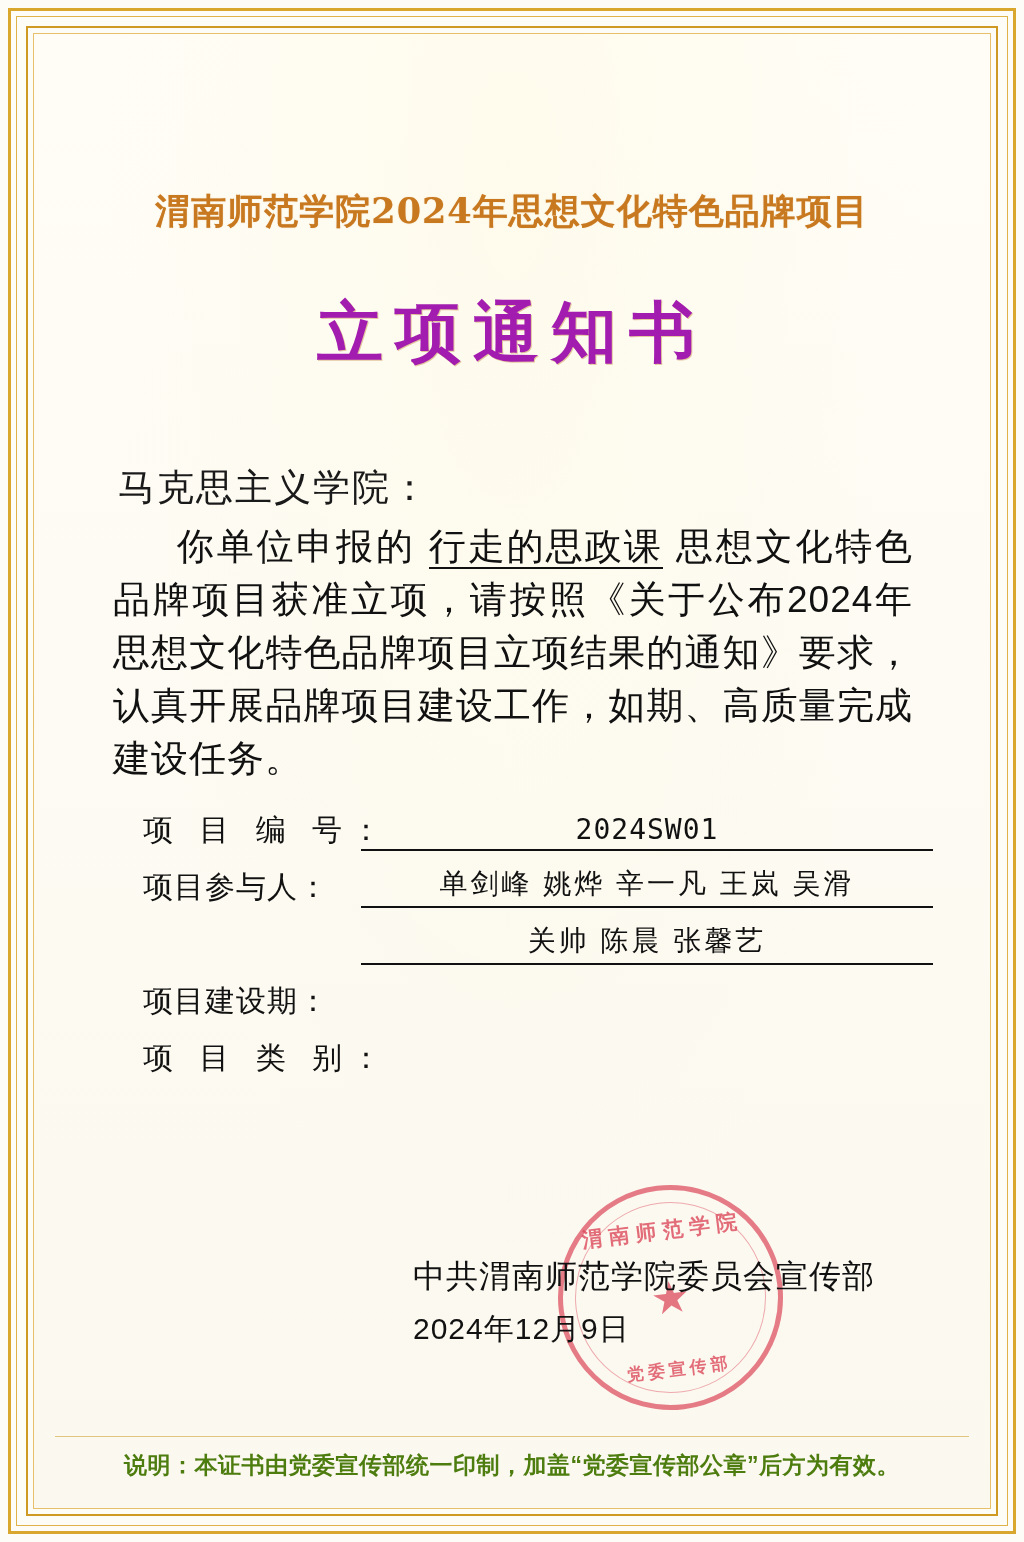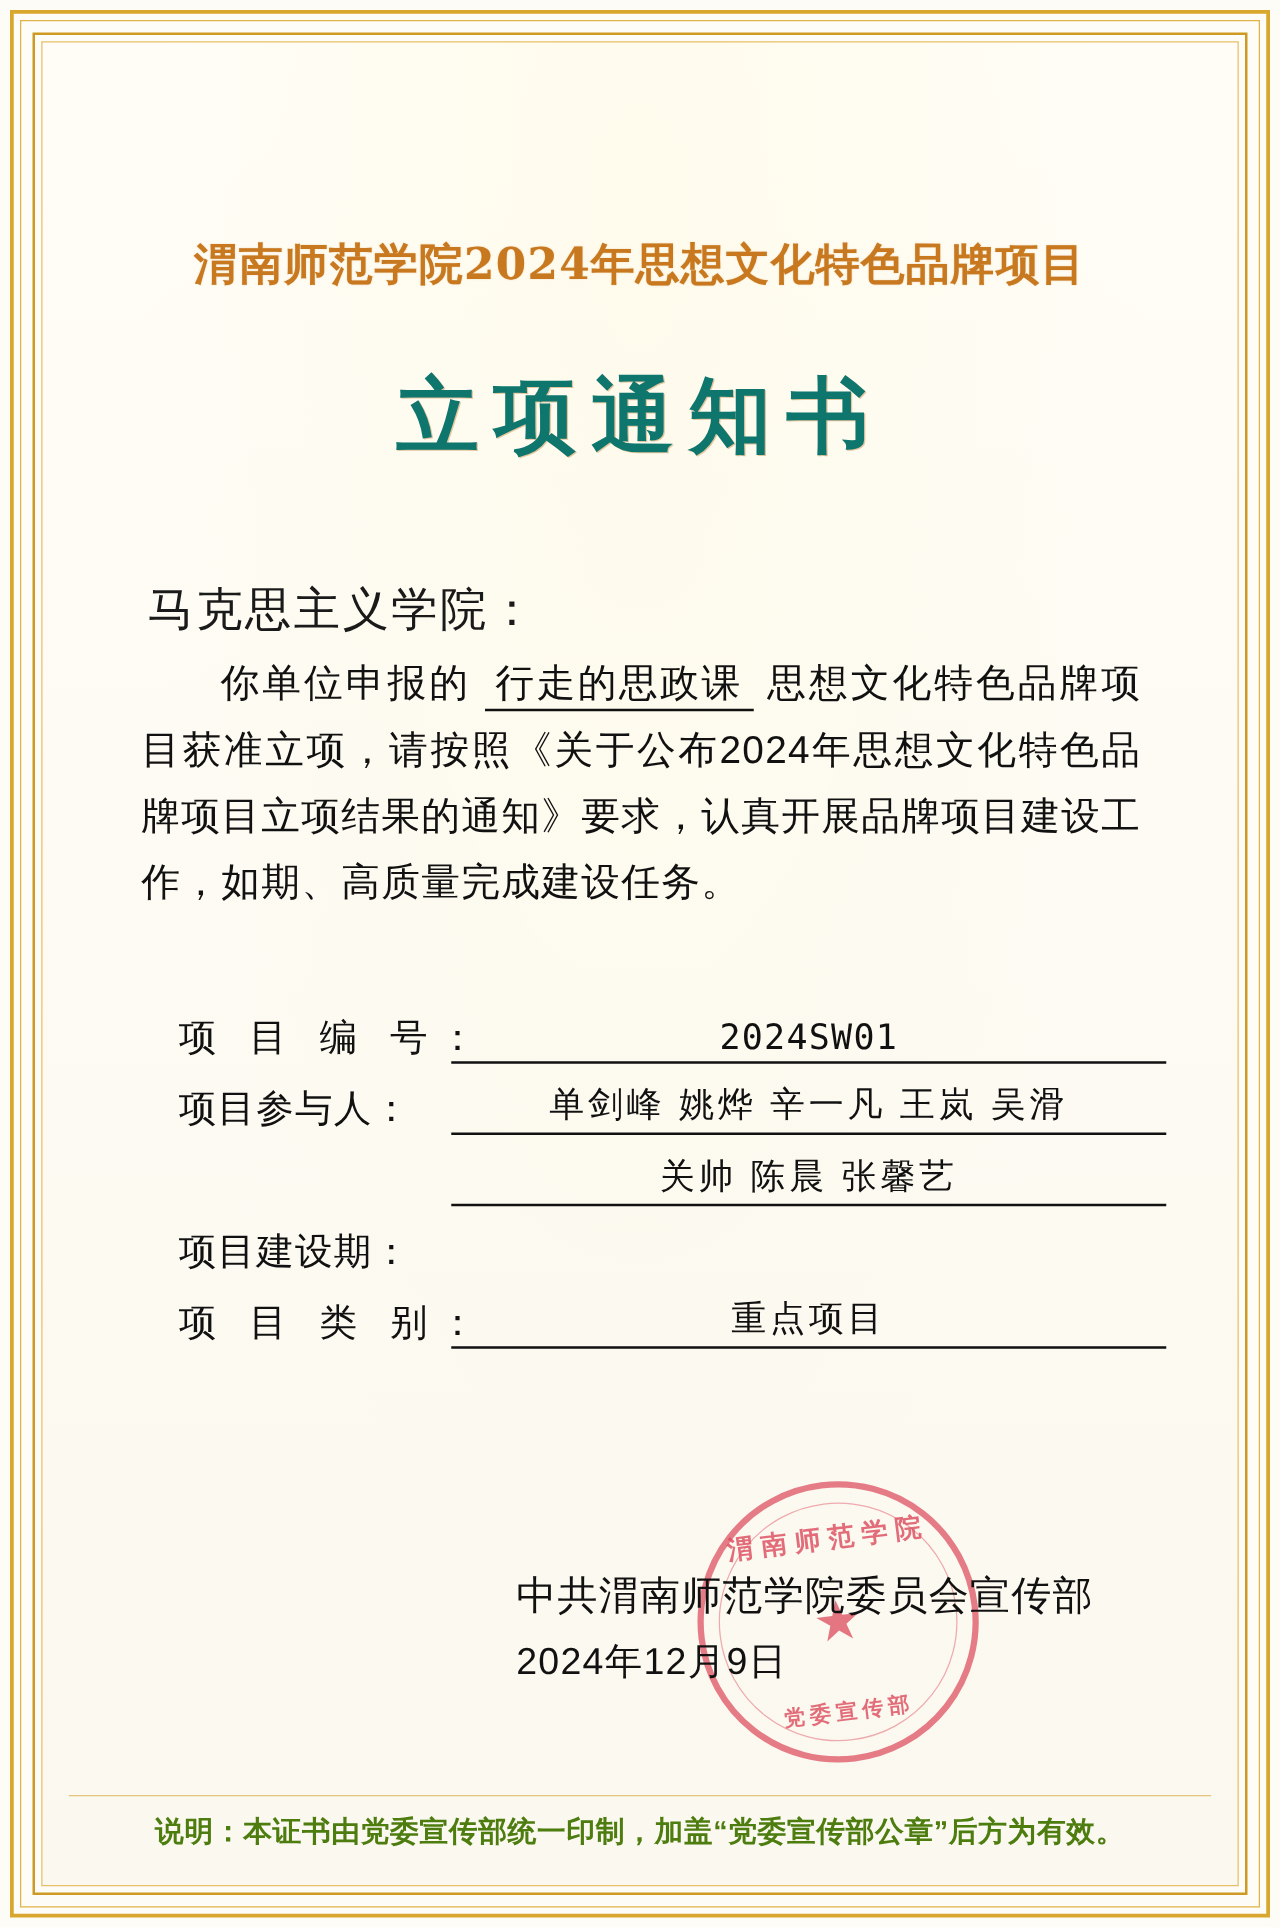--- a/index.html
+++ b/index.html
@@ -91,39 +91,39 @@
   .doc-title {
     position: absolute;
     top: 255px;
     left: 0;
     width: 100%;
     text-align: center;
     font-family: "DejaVu Serif", "Liberation Serif", serif;
     font-weight: bold;
     font-size: 66px;
     letter-spacing: 12px;
-    color: #0f766e;
+    color: #a21caf;
     text-shadow: 1px 1px 0 rgba(180,100,10,0.35);
   }
 
   .salutation {
     position: absolute;
     top: 430px;
     left: 85px;
     font-size: 37px;
     color: #1a1a1a;
     letter-spacing: 2px;
   }
 
   .body-text {
     position: absolute;
     top: 487px;
     left: 80px;
     width: 800px;
-    font-size: 31px;
+    font-size: 37px;
     line-height: 53px;
     color: #111;
     letter-spacing: 1px;
     text-align: justify;
   }
   .indent {
     display: inline-block;
     width: 62px;
   }
   .fill-in {
@@ -389,21 +389,20 @@
         <div class="field-label"></div>
         <div class="field-value cjk">关帅 陈晨 张馨艺</div>
       </div>
 
       <div class="field-row">
         <div class="field-label">项目建设期：</div>
       </div>
 
       <div class="field-row">
         <div class="field-label spaced">项 目 类 别：</div>
-        <div class="field-value cjk">重点项目</div>
       </div>
 
     </div>
 
     <div class="seal">
       <div class="seal-inner"></div>
       <div class="seal-arc-top">渭南师范学院</div>
       <div class="seal-star">★</div>
       <div class="seal-arc-bottom">党委宣传部</div>
     </div>

